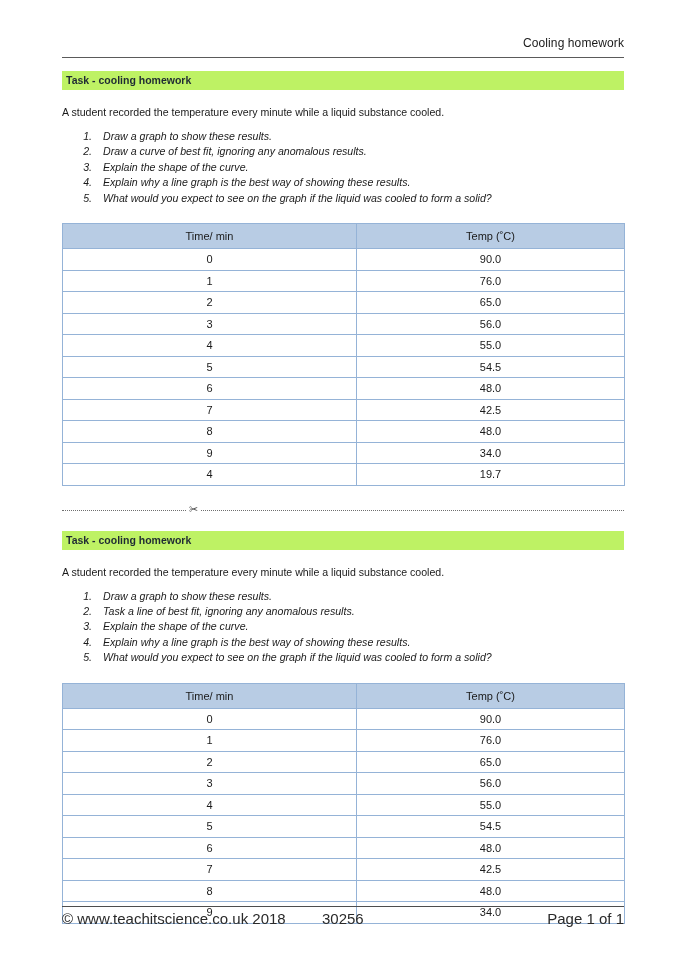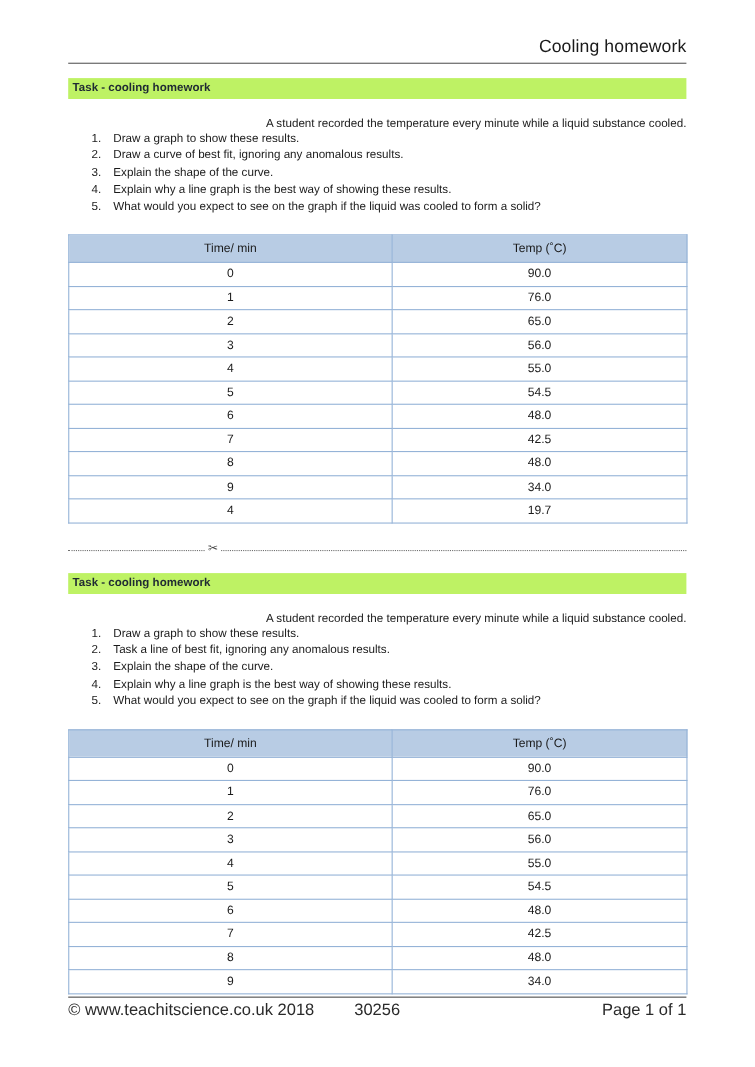--- a/index.html
+++ b/index.html
@@ -24,21 +24,21 @@
     box-sizing: border-box;
     padding: 0 62px;
   }
 
   
   .doc-header {
     padding-top: 33px;
   }
   .doc-title {
     text-align: right;
-    font-size: 16px;
+    font-size: 12px;
     line-height: 20px;
     color: #1a1a1a;
     letter-spacing: 0.1px;
     padding-bottom: 4px;
   }
   .header-rule {
     height: 0;
     border-top: 1.6px solid #5a5a5a;
   }
 
@@ -54,29 +54,29 @@
     color: #1f2a33;
     box-sizing: border-box;
   }
 
   
   .intro {
     margin-top: 15px;
     font-size: 10.6px;
     line-height: 14px;
     color: #1a1a1a;
-    text-align: right;
   }
 
   ol.task-list {
-    margin: 0 0 0 0;
+    margin: 10px 0 0 0;
     padding-left: 33px;
     font-size: 10.6px;
     line-height: 15.4px;
     color: #1a1a1a;
+    font-style: italic;
   }
   ol.task-list li {
     padding-left: 8px;
   }
 
   
   table.data-table {
     margin-top: 17px;
     border-collapse: collapse;
     width: 562px;

